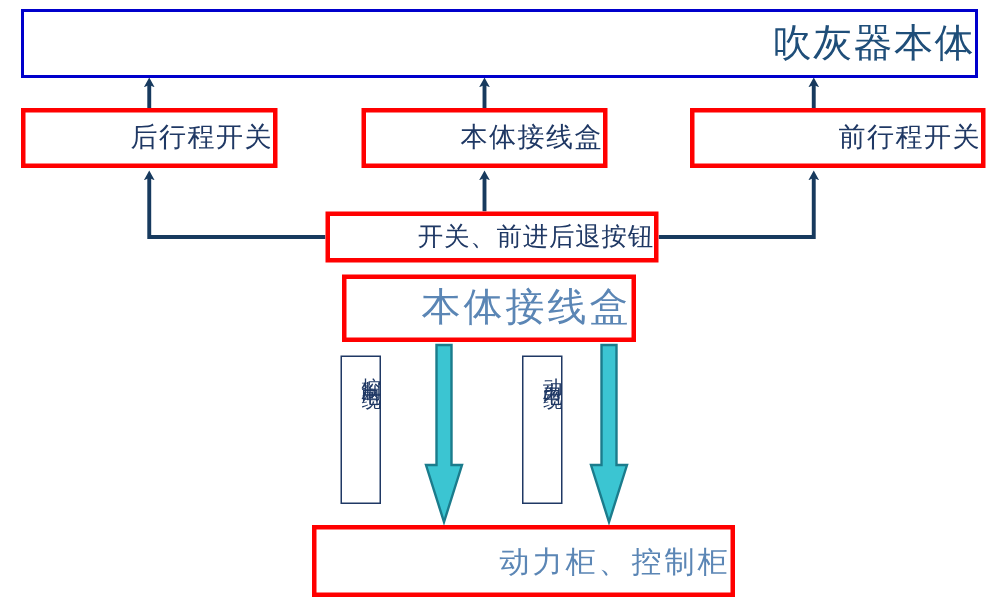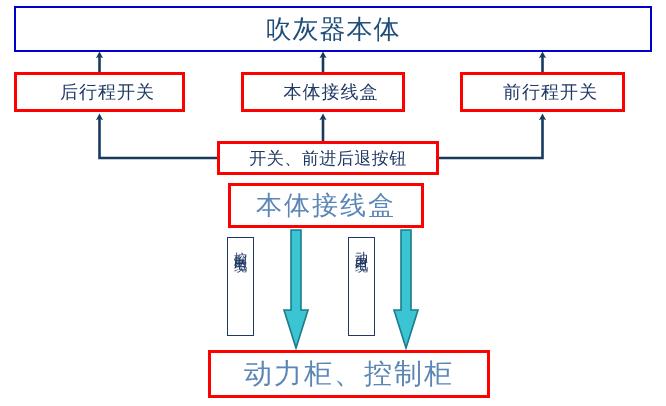--- a/index.html
+++ b/index.html
@@ -14,21 +14,21 @@
     background: #ffffff;
     font-family: "DejaVu Sans", "Liberation Sans", sans-serif;
     overflow: hidden;
   }
   .box {
     position: absolute;
     box-sizing: border-box;
     background: #ffffff;
     display: flex;
     align-items: center;
-    justify-content: center;
+    justify-content: flex-end;
     text-align: center;
     line-height: 1.1;
     white-space: nowrap;
   }
   
   #box-main {
     left: 14px;
     top: 6px;
     width: 638px;
     height: 46px;
@@ -57,21 +57,21 @@
   }
   #box-motor {
     left: 241px;
     top: 72px;
     width: 164px;
     height: 40px;
   }
   #box-front-switch {
     left: 460px;
     top: 72px;
-    width: 165px;
+    width: 197px;
     height: 40px;
   }
   
   #box-button {
     left: 217px;
     top: 141px;
     width: 222px;
     height: 34px;
     border: 3px solid #FF0000;
   }
@@ -95,21 +95,21 @@
   }
   
   #box-cabinet {
     left: 208px;
     top: 350px;
     width: 282px;
     height: 48px;
     border: 3px solid #FF0000;
   }
   #box-cabinet .lbl {
-    font-size: 28px;
+    font-size: 20px;
     color: #5B86B5;
     letter-spacing: 2px;
   }
   
   .box-cable {
     border: 1.5px solid #1F3864;
     padding: 3px 0;
     align-items: flex-start;
   }
   .box-cable .lbl {

